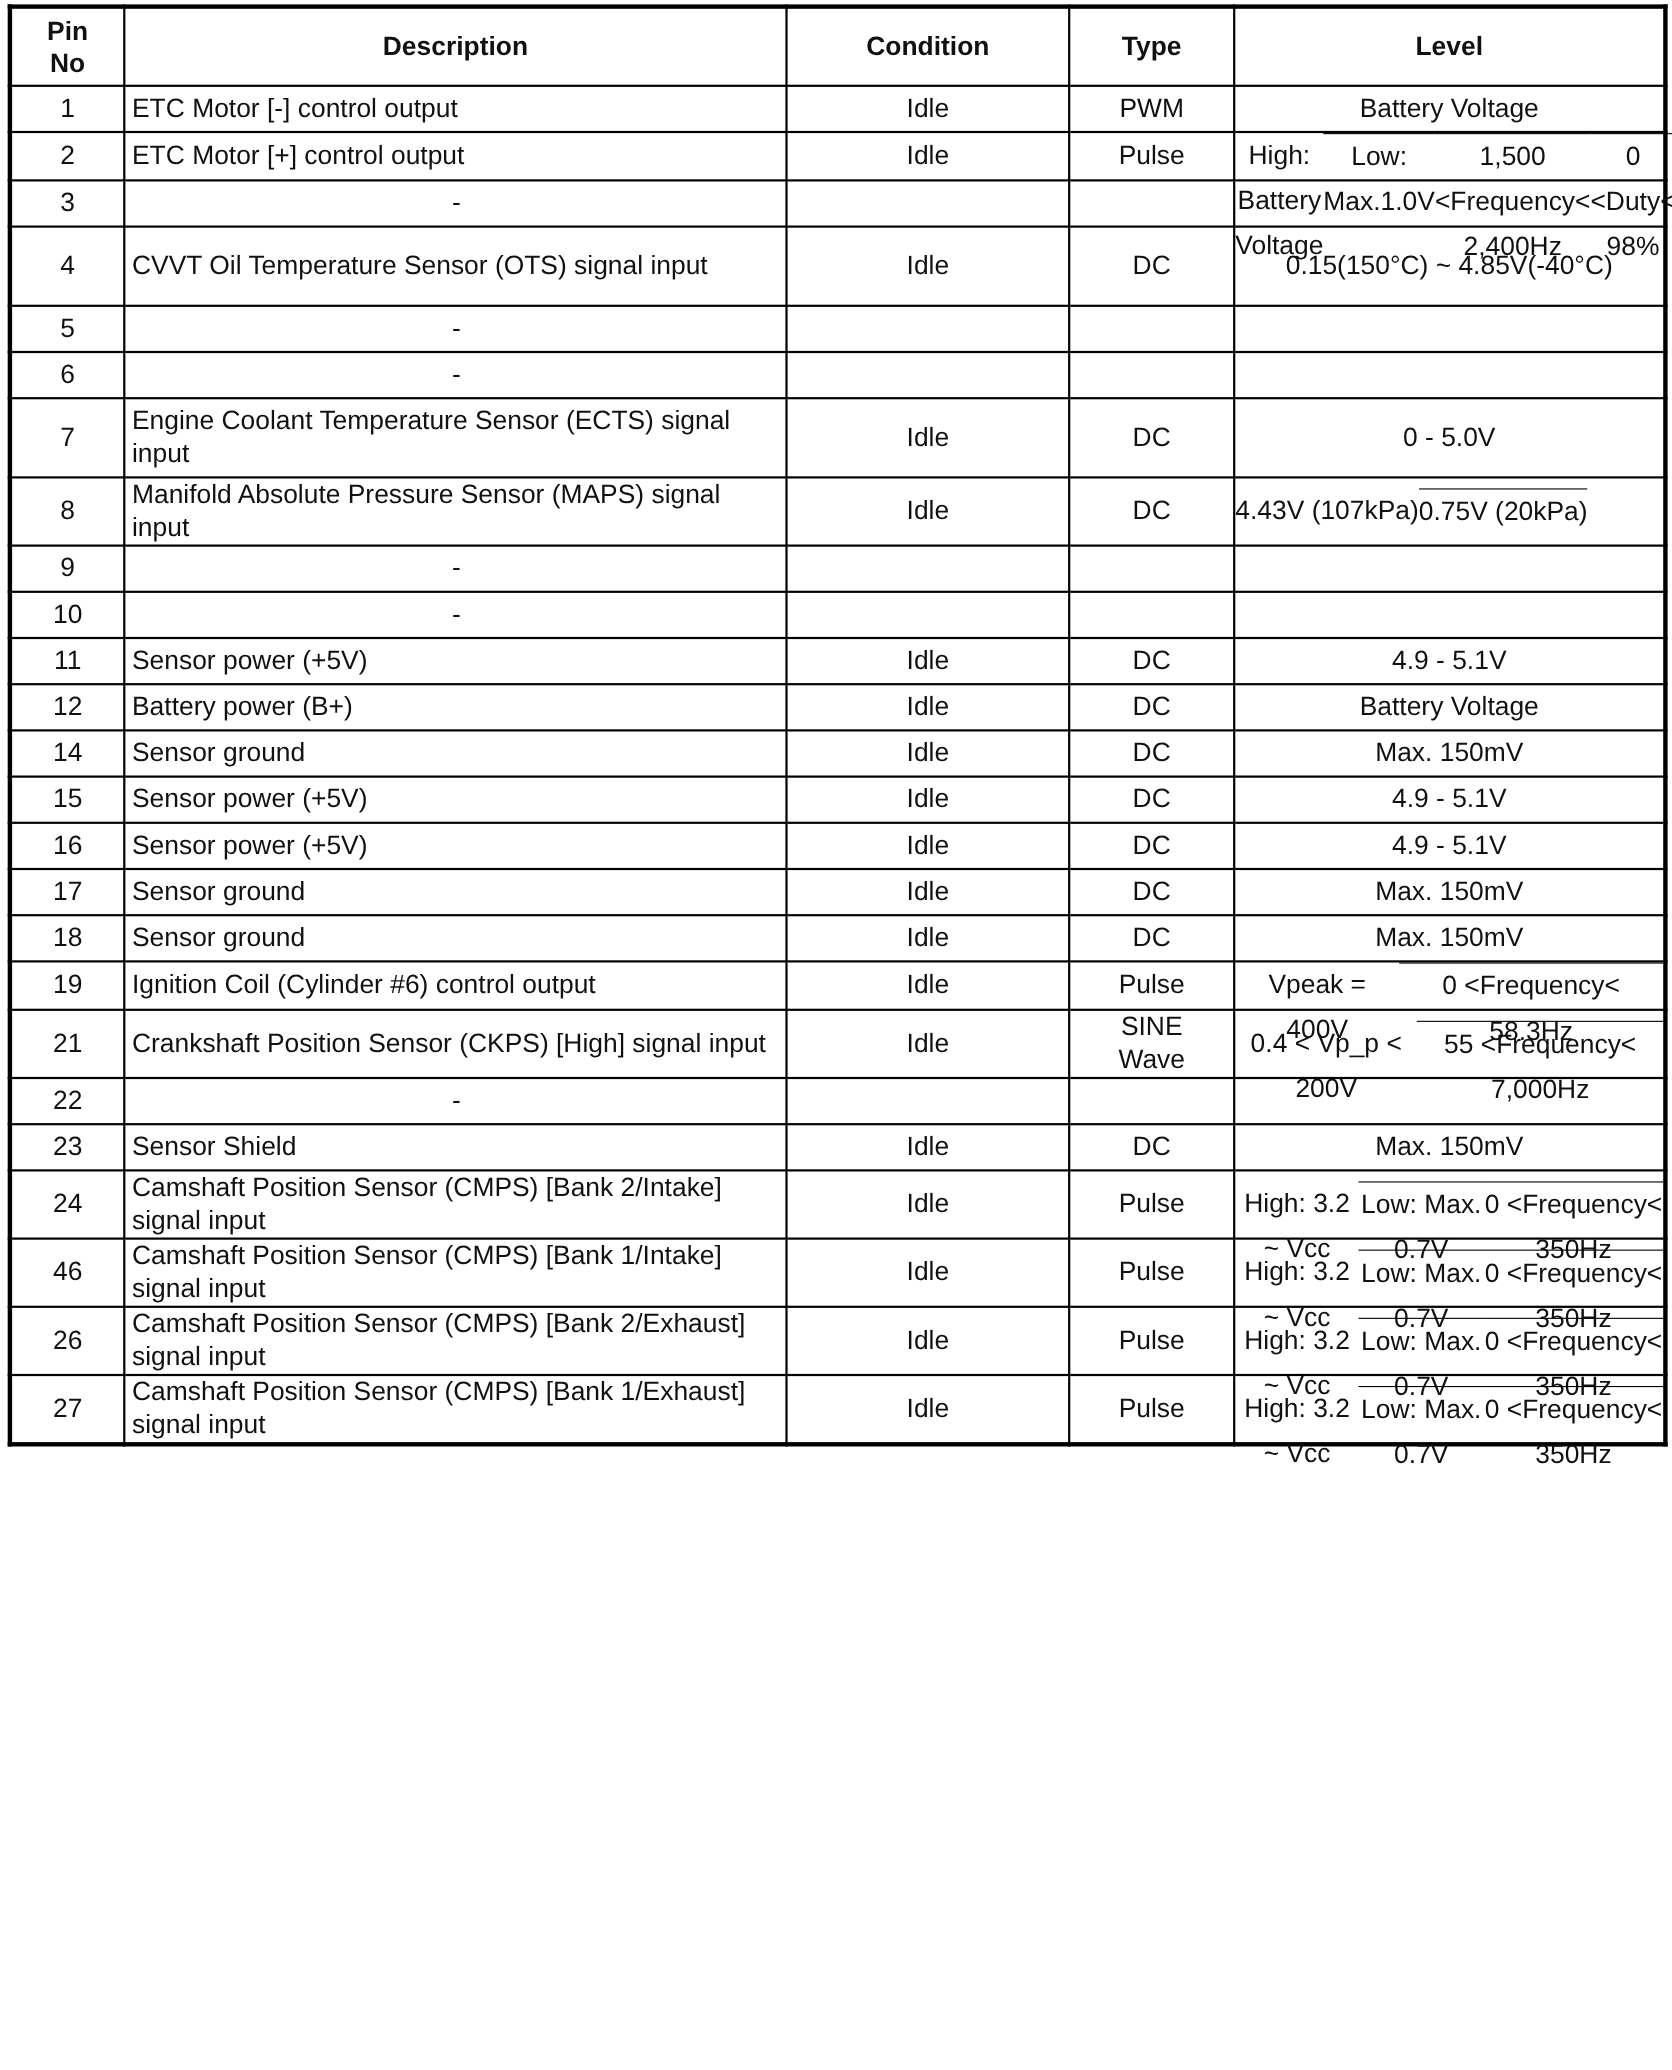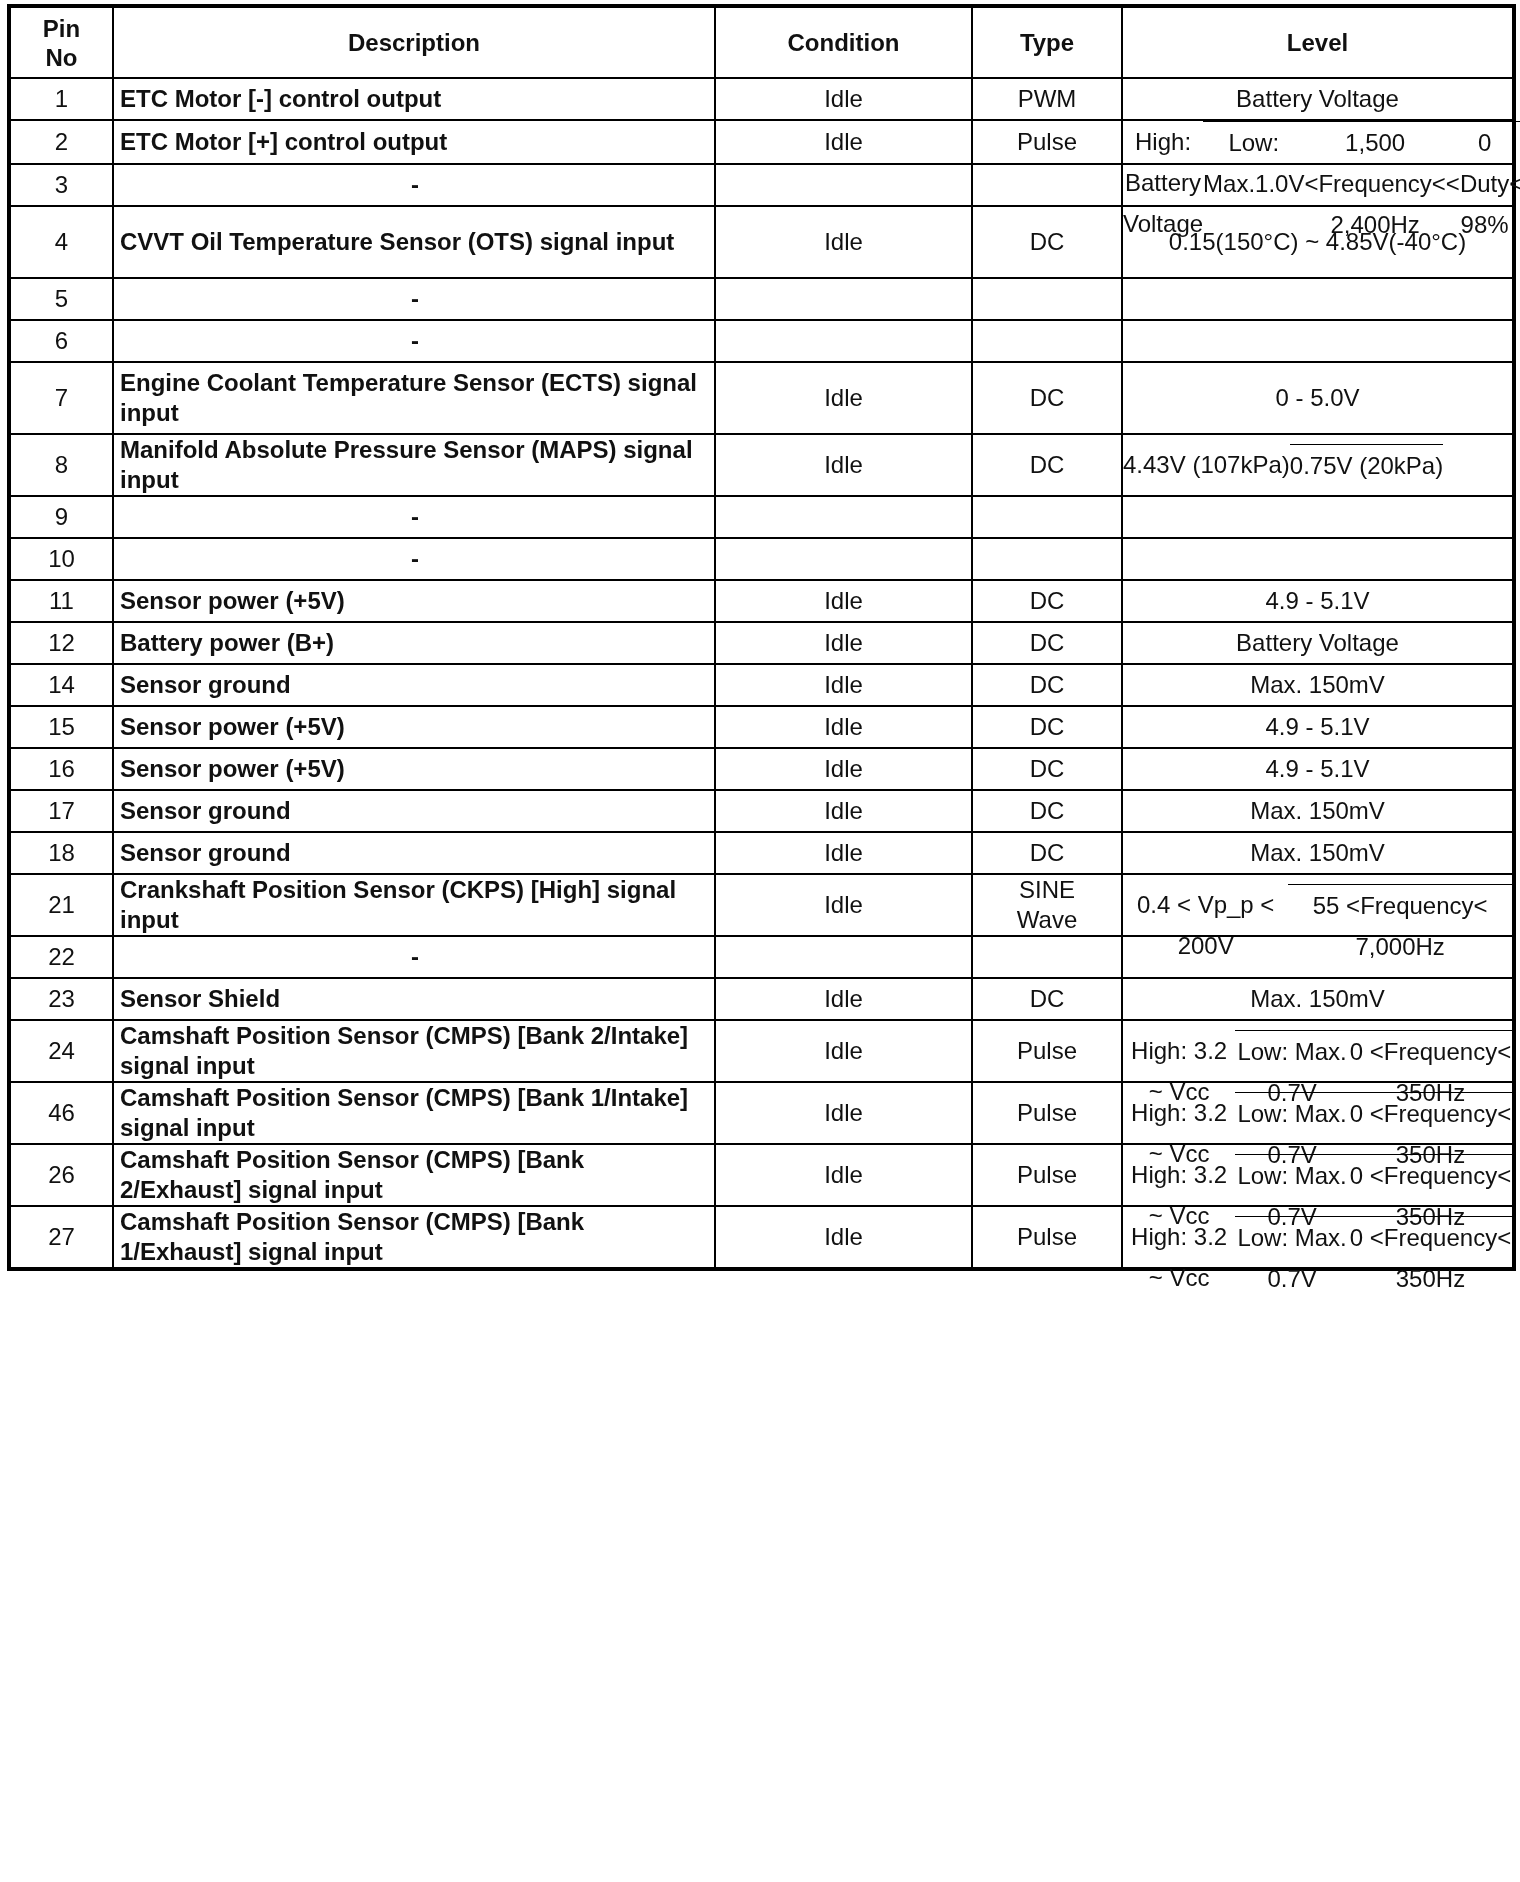--- a/index.html
+++ b/index.html
@@ -7,21 +7,21 @@
          font-family: "Liberation Sans", "DejaVu Sans", sans-serif; color: #111; }
   .pin-table {
     position: absolute; left: 7px; top: 4px; width: 1505px;
     border-collapse: collapse; border: 4px solid #000; table-layout: fixed;
   }
   .pin-table th, .pin-table td {
     border: 2px solid #000; padding: 0; font-size: 24px; line-height: 30px;
     text-align: center; vertical-align: middle;
   }
   .pin-table th { font-weight: bold; height: 69px; font-size: 24px; line-height: 29px; }
-  .pin-table td.desc { text-align: left; padding-left: 6px; padding-right: 4px; font-weight: bold; }
+  .pin-table td.desc { text-align: left; padding-left: 6px; padding-right: 4px; }
   .pin-table td.desc.empty { text-align: center; }
   .pin-table tr.r1 td { height: 40px; }
   .pin-table tr.r2line td { height: 70px; }
   .lvl-cell { padding: 0 !important; }
   .lvl-stack { display: flex; flex-direction: row; }
   .lvl-line { height: 41px; line-height: 41px; border-top: 1.5px solid #000; }
   .lvl-line:first-child { border-top: none; }
   col.c-pin { width: 104px; }
   col.c-desc { width: 602px; }
   col.c-cond { width: 257px; }
@@ -177,20 +177,32 @@
         <td class="">Max. 150mV</td>
       </tr>
       <tr class="r1">
         <td>18</td>
         <td class="desc">Sensor ground</td>
         <td>Idle</td>
         <td>DC</td>
         <td class="">Max. 150mV</td>
       </tr>
       <tr>
+        <td>19</td>
+        <td class="desc">Ignition Coil (Cylinder #6) control output</td>
+        <td>Idle</td>
+        <td>Pulse</td>
+        <td class="lvl-cell">
+          <div class="lvl-stack">
+            <div class="lvl-line">Vpeak = 400V</div>
+            <div class="lvl-line">0 &lt;Frequency&lt; 58.3Hz</div>
+          </div>
+        </td>
+      </tr>
+      <tr>
         <td>21</td>
         <td class="desc">Crankshaft Position Sensor (CKPS) [High] signal input</td>
         <td>Idle</td>
         <td><span>SINE</span><br><span>Wave</span></td>
         <td class="lvl-cell">
           <div class="lvl-stack">
             <div class="lvl-line">0.4 &lt; Vp_p &lt; 200V</div>
             <div class="lvl-line">55 &lt;Frequency&lt; 7,000Hz</div>
           </div>
         </td>

